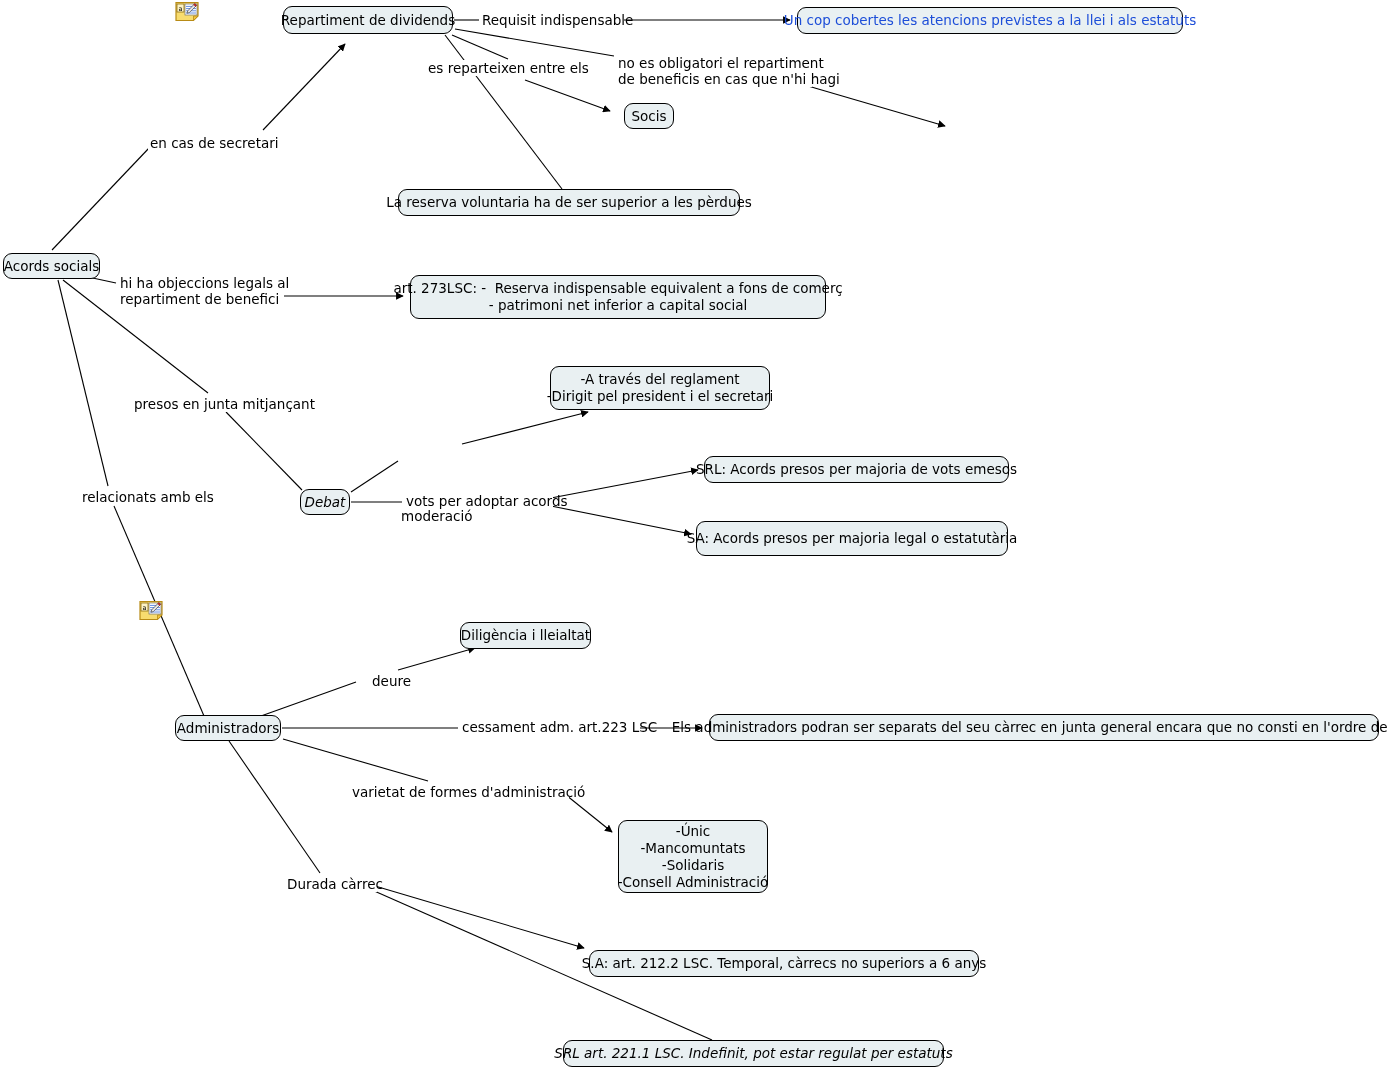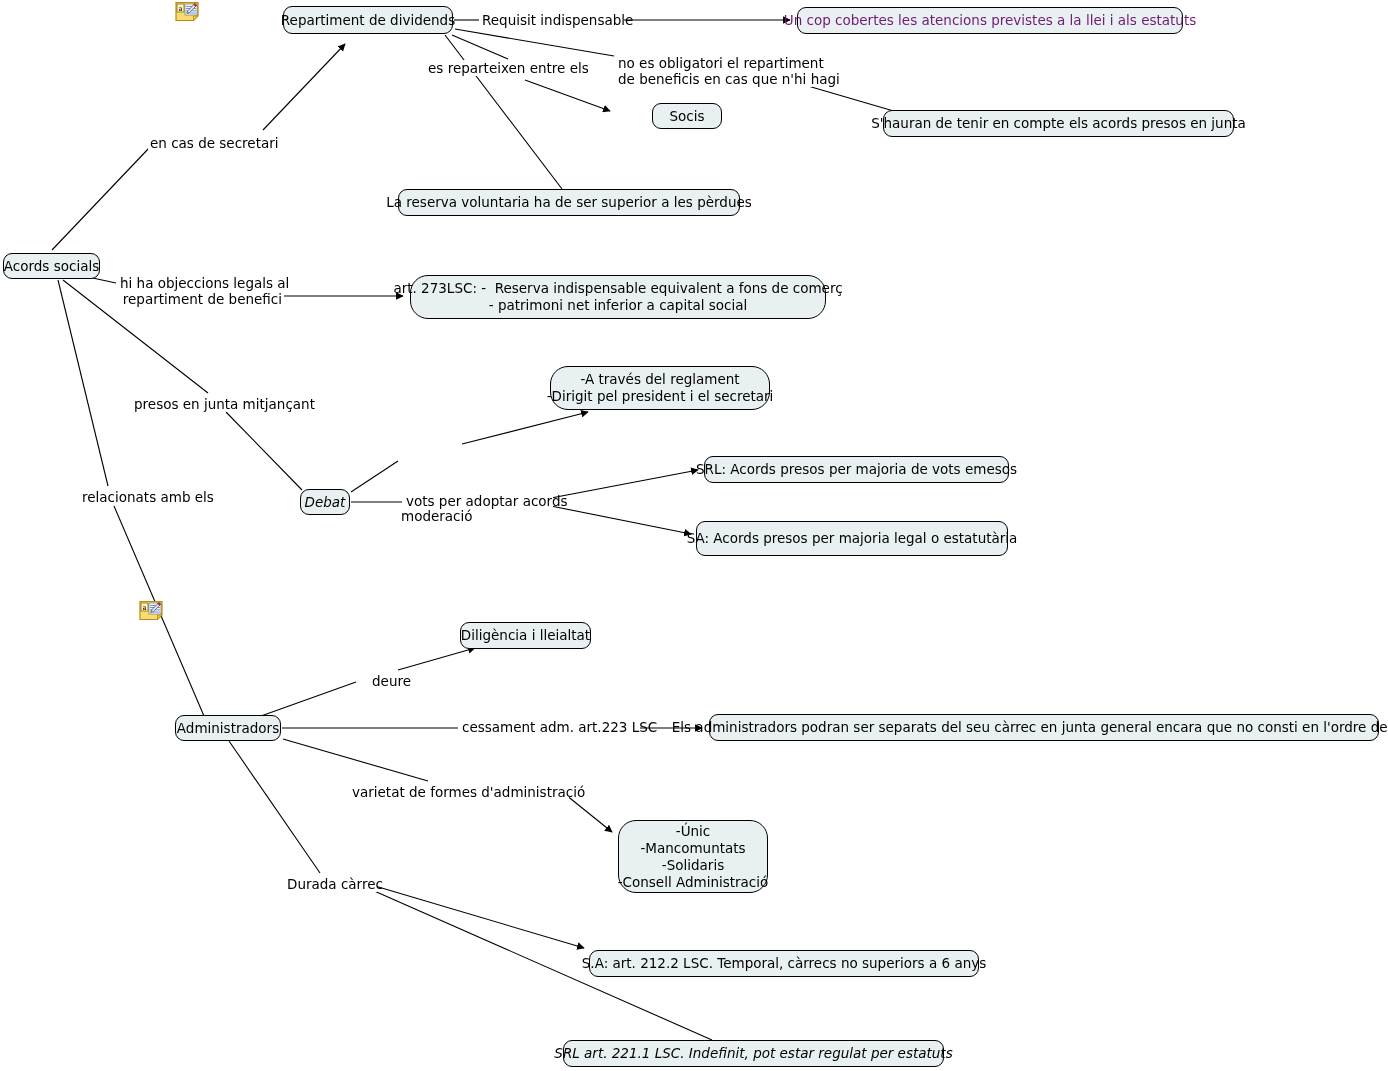--- a/index.html
+++ b/index.html
@@ -36,33 +36,33 @@
     line-height: 17px;
     text-align: center;
     display: flex;
     align-items: center;
     justify-content: center;
     padding: 3px 1px;
     white-space: pre;
     z-index: 5;
   }
   .node.red-text {
-    color: #701a75;
+    color: #1d4ed8;
   }
   .node.square {
-    border-radius: 18px;
+    border-radius: 9px;
   }
   .elabel {
     position: absolute;
     font-size: 13.5px;
     line-height: 16px;
     color: #000000;
     background: #ffffff;
     white-space: pre;
-    text-align: right;
+    text-align: left;
     z-index: 4;
     padding: 0 2px;
   }
   .note-icon {
     position: absolute;
     width: 26px;
     height: 21px;
     z-index: 6;
   }
 </style>
@@ -132,27 +132,24 @@
   </div>
 
   <div class="node" style="left:283px; top:6px; width:170px; height:28px;">
     <span>Repartiment de dividends</span>
   </div>
 
   <div class="node red-text" style="left:797px; top:7px; width:386px; height:27px;">
     <span>Un cop cobertes les atencions previstes a la llei i als estatuts</span>
   </div>
 
-  <div class="node" style="left:652px; top:103px; width:70px; height:26px;">
+  <div class="node" style="left:624px; top:103px; width:50px; height:26px;">
     <span>Socis</span>
   </div>
 
-  <div class="node" style="left:883px; top:110px; width:351px; height:27px;">
-    <span>S'hauran de tenir en compte els acords presos en junta</span>
-  </div>
 
   <div class="node" style="left:398px; top:189px; width:342px; height:27px;">
     <span>La reserva voluntaria ha de ser superior a les pèrdues</span>
   </div>
 
   <div class="node square" style="left:410px; top:275px; width:416px; height:44px;">
     <span>art. 273LSC: -  Reserva indispensable equivalent a fons de comerç
 - patrimoni net inferior a capital social</span>
   </div>
 

